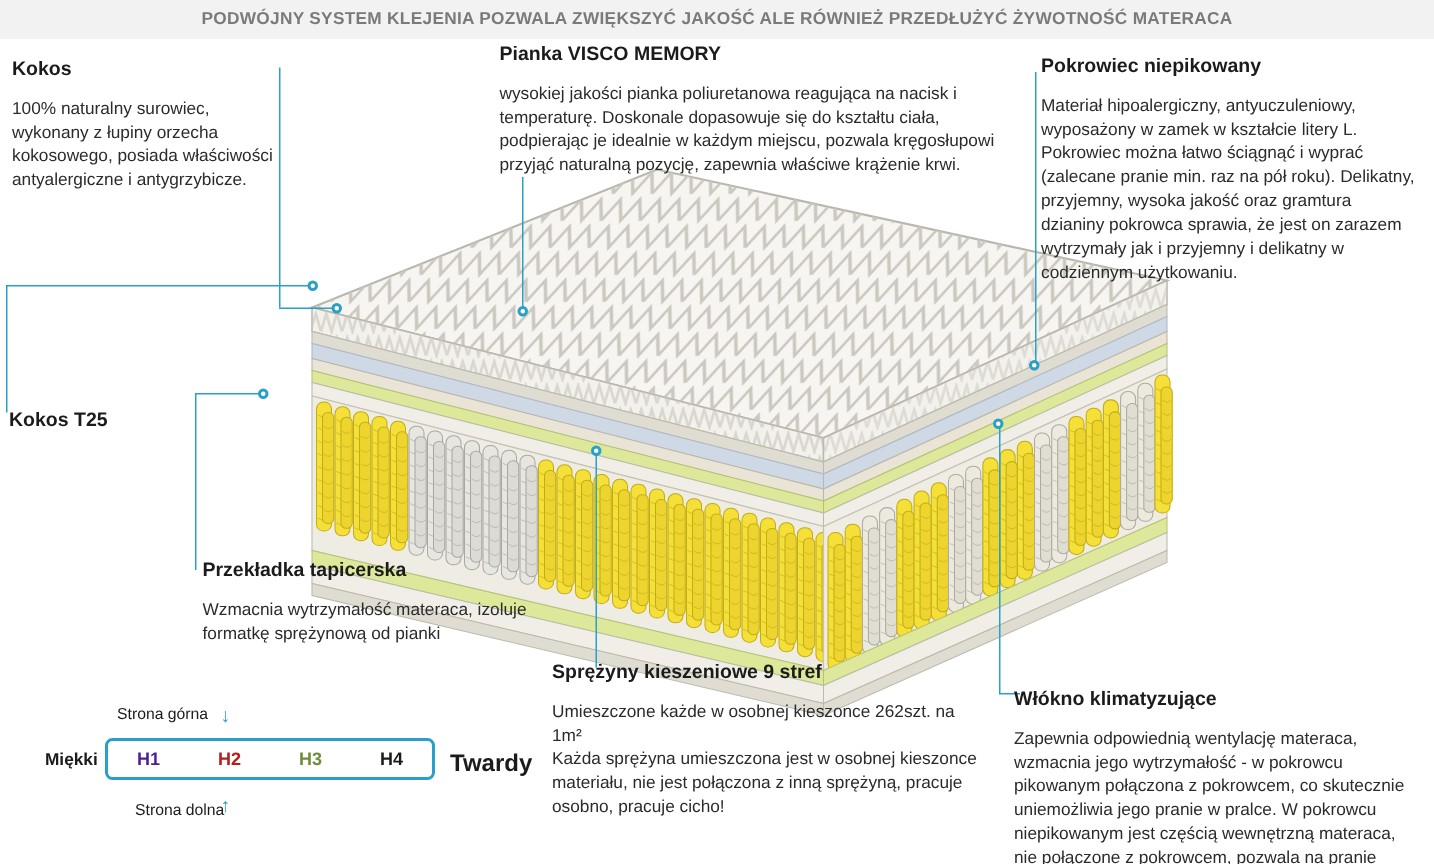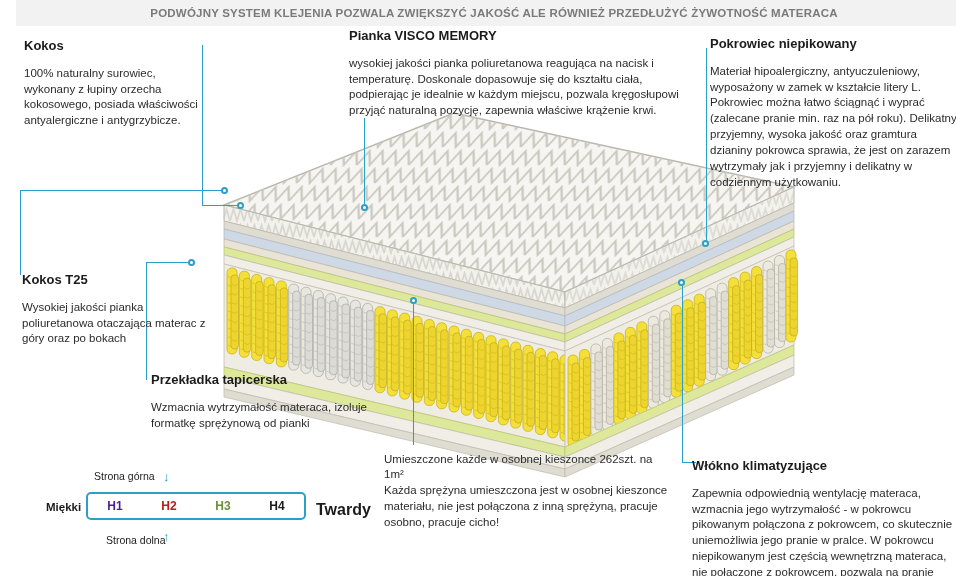--- a/index.html
+++ b/index.html
@@ -12,21 +12,20 @@
     background: #ffffff;
     font-family: "Liberation Sans", sans-serif;
     overflow: hidden;
   }
   #root {
     position: relative;
     width: 816px;
     height: 576px;
     background: #ffffff;
     box-sizing: border-box;
-    margin-left: 16px;
   }
 
   
   .banner {
     position: absolute;
     left: 0;
     top: 0;
     width: 956px;
     height: 26px;
     background: #f2f2f2;
@@ -1136,29 +1135,29 @@
     <p class="body">Materiał hipoalergiczny, antyuczuleniowy, wyposażony w zamek w kształcie litery L. Pokrowiec można łatwo ściągnąć i wyprać (zalecane pranie min. raz na pół roku). Delikatny, przyjemny, wysoka jakość oraz gramtura dzianiny pokrowca sprawia, że jest on zarazem wytrzymały jak i przyjemny i delikatny w codziennym użytkowaniu.</p>
   </div>
 
   <div class="callout" id="callout-visco">
     <p class="title">Pianka VISCO MEMORY</p>
     <p class="body">wysokiej jakości pianka poliuretanowa reagująca na nacisk i temperaturę. Doskonale dopasowuje się do kształtu ciała, podpierając je idealnie w każdym miejscu, pozwala kręgosłupowi przyjąć naturalną pozycję, zapewnia właściwe krążenie krwi.</p>
   </div>
 
   <div class="callout" id="callout-pianka">
     <p class="title">Kokos T25</p>
-    <p class="body">Wysokiej jakości pianka poliuretanowa otaczająca materac z góry oraz po bokach</p>
   </div>
 
   <div class="callout" id="callout-przekladka">
     <p class="title">Przekładka tapicerska</p>
     <p class="body">Wzmacnia wytrzymałość materaca, izoluje formatkę sprężynową od pianki</p>
   </div>
 
   <div class="callout" id="callout-sprezyny">
+    <p class="title">Sprężyny kieszeniowe 9 stref</p>
     <p class="body">Umieszczone każde w osobnej kieszonce 262szt. na 1m²
 Każda sprężyna umieszczona jest w osobnej kieszonce materiału, nie jest połączona z inną sprężyną, pracuje osobno, pracuje cicho!</p>
   </div>
 
   <div class="callout" id="callout-wlokno">
     <p class="title">Włókno klimatyzujące</p>
     <p class="body">Zapewnia odpowiednią wentylację materaca, wzmacnia jego wytrzymałość - w pokrowcu pikowanym połączona z pokrowcem, co skutecznie uniemożliwia jego pranie w pralce. W pokrowcu niepikowanym jest częścią wewnętrzną materaca, nie połączone z pokrowcem, pozwala na pranie pokrowca w pralce.</p>
   </div>
 
   <div id="scale">

